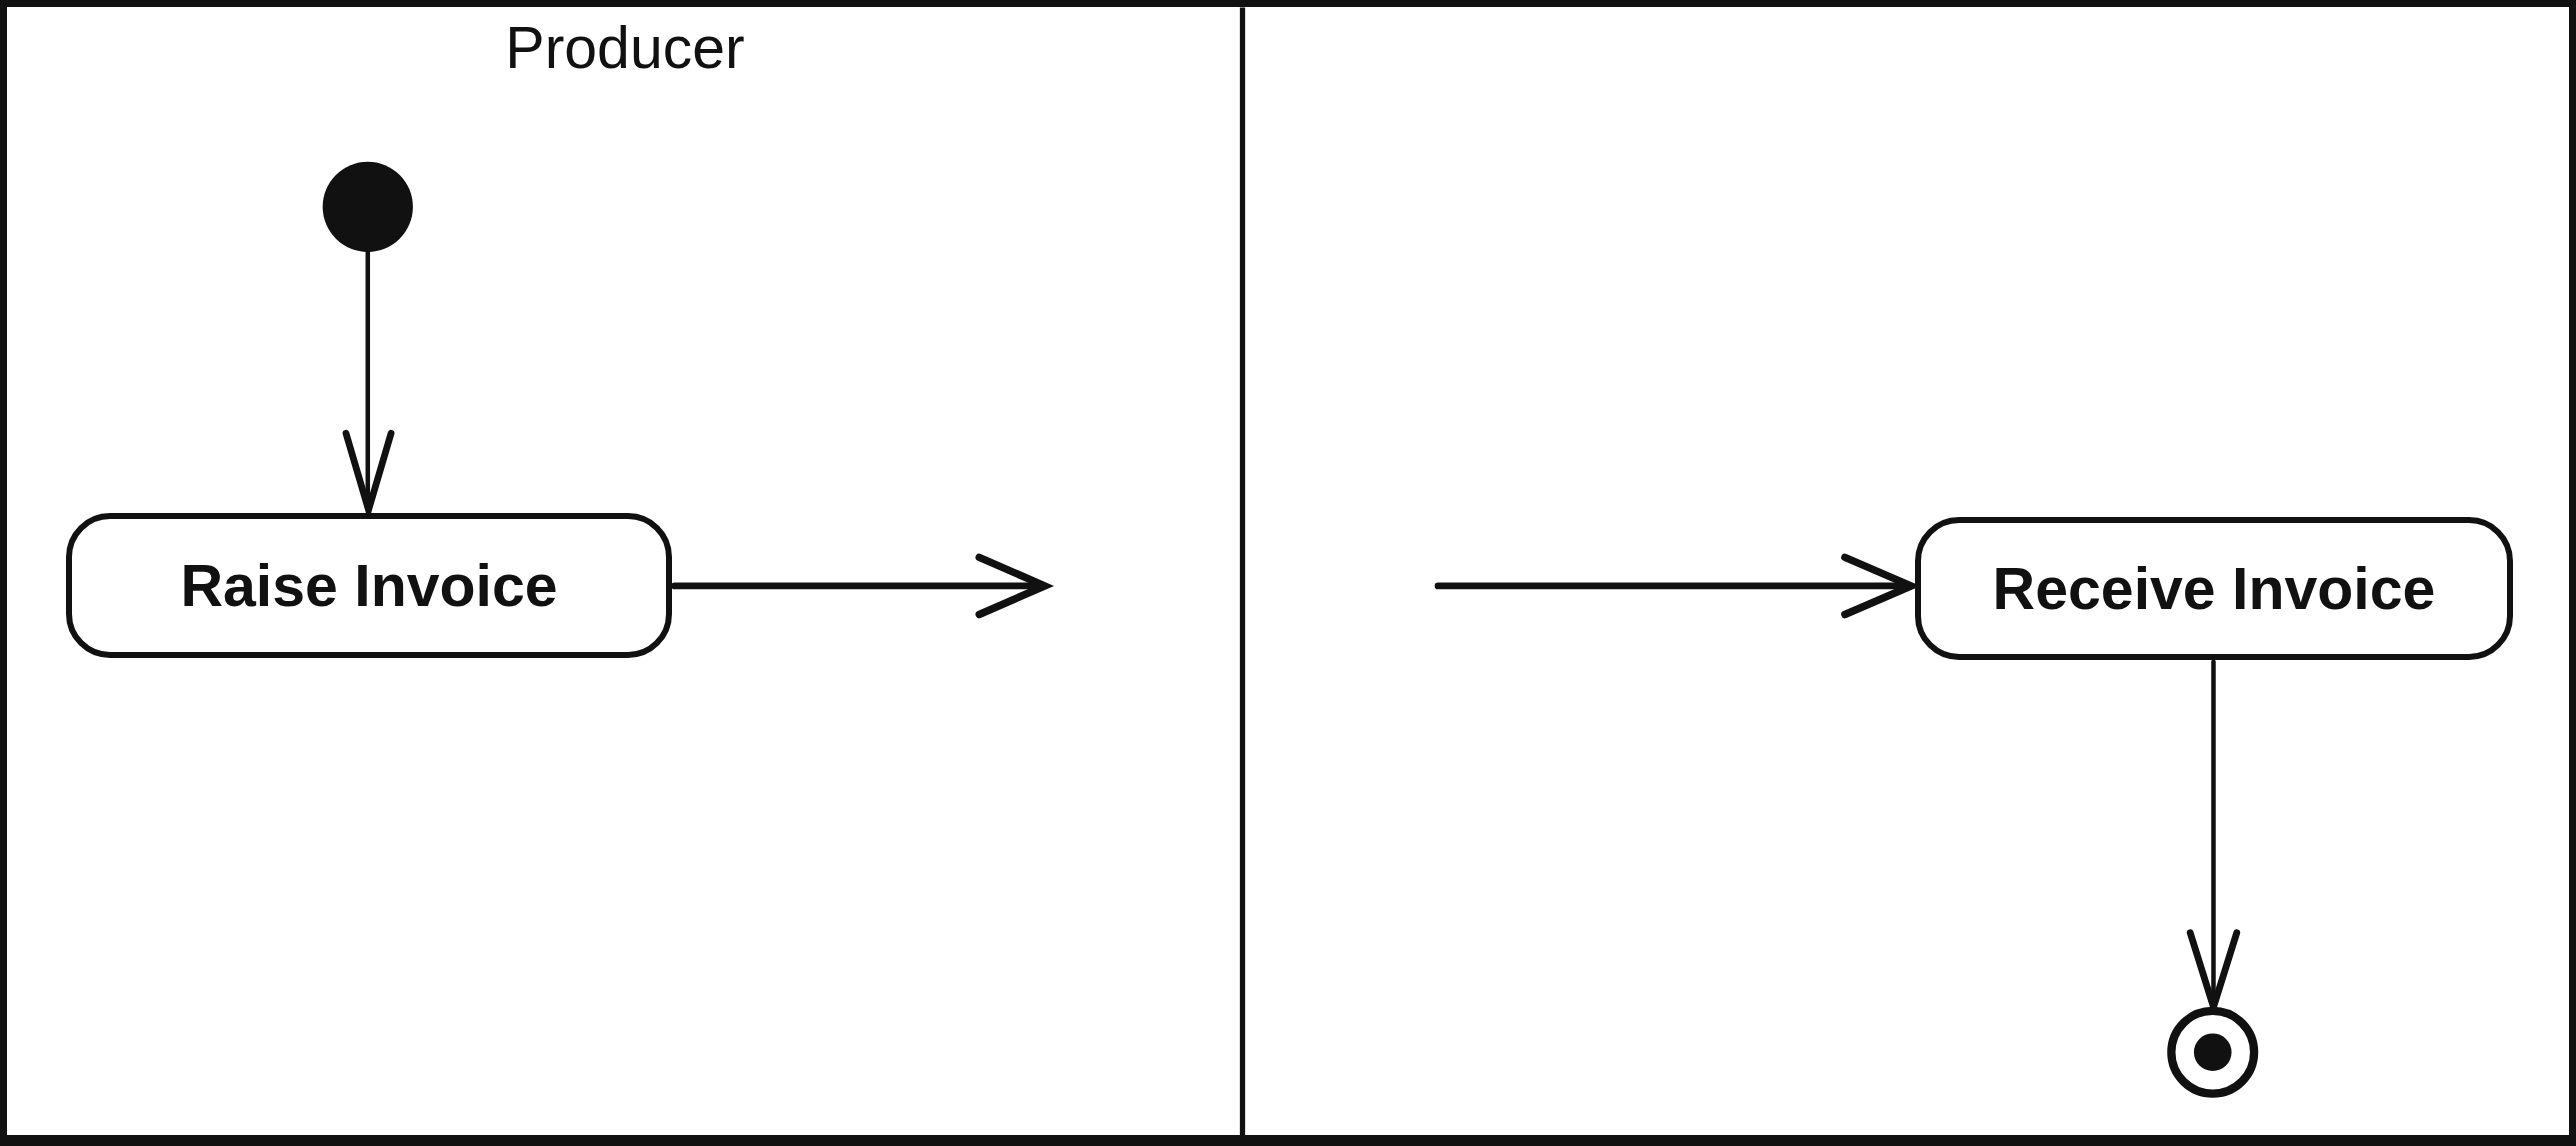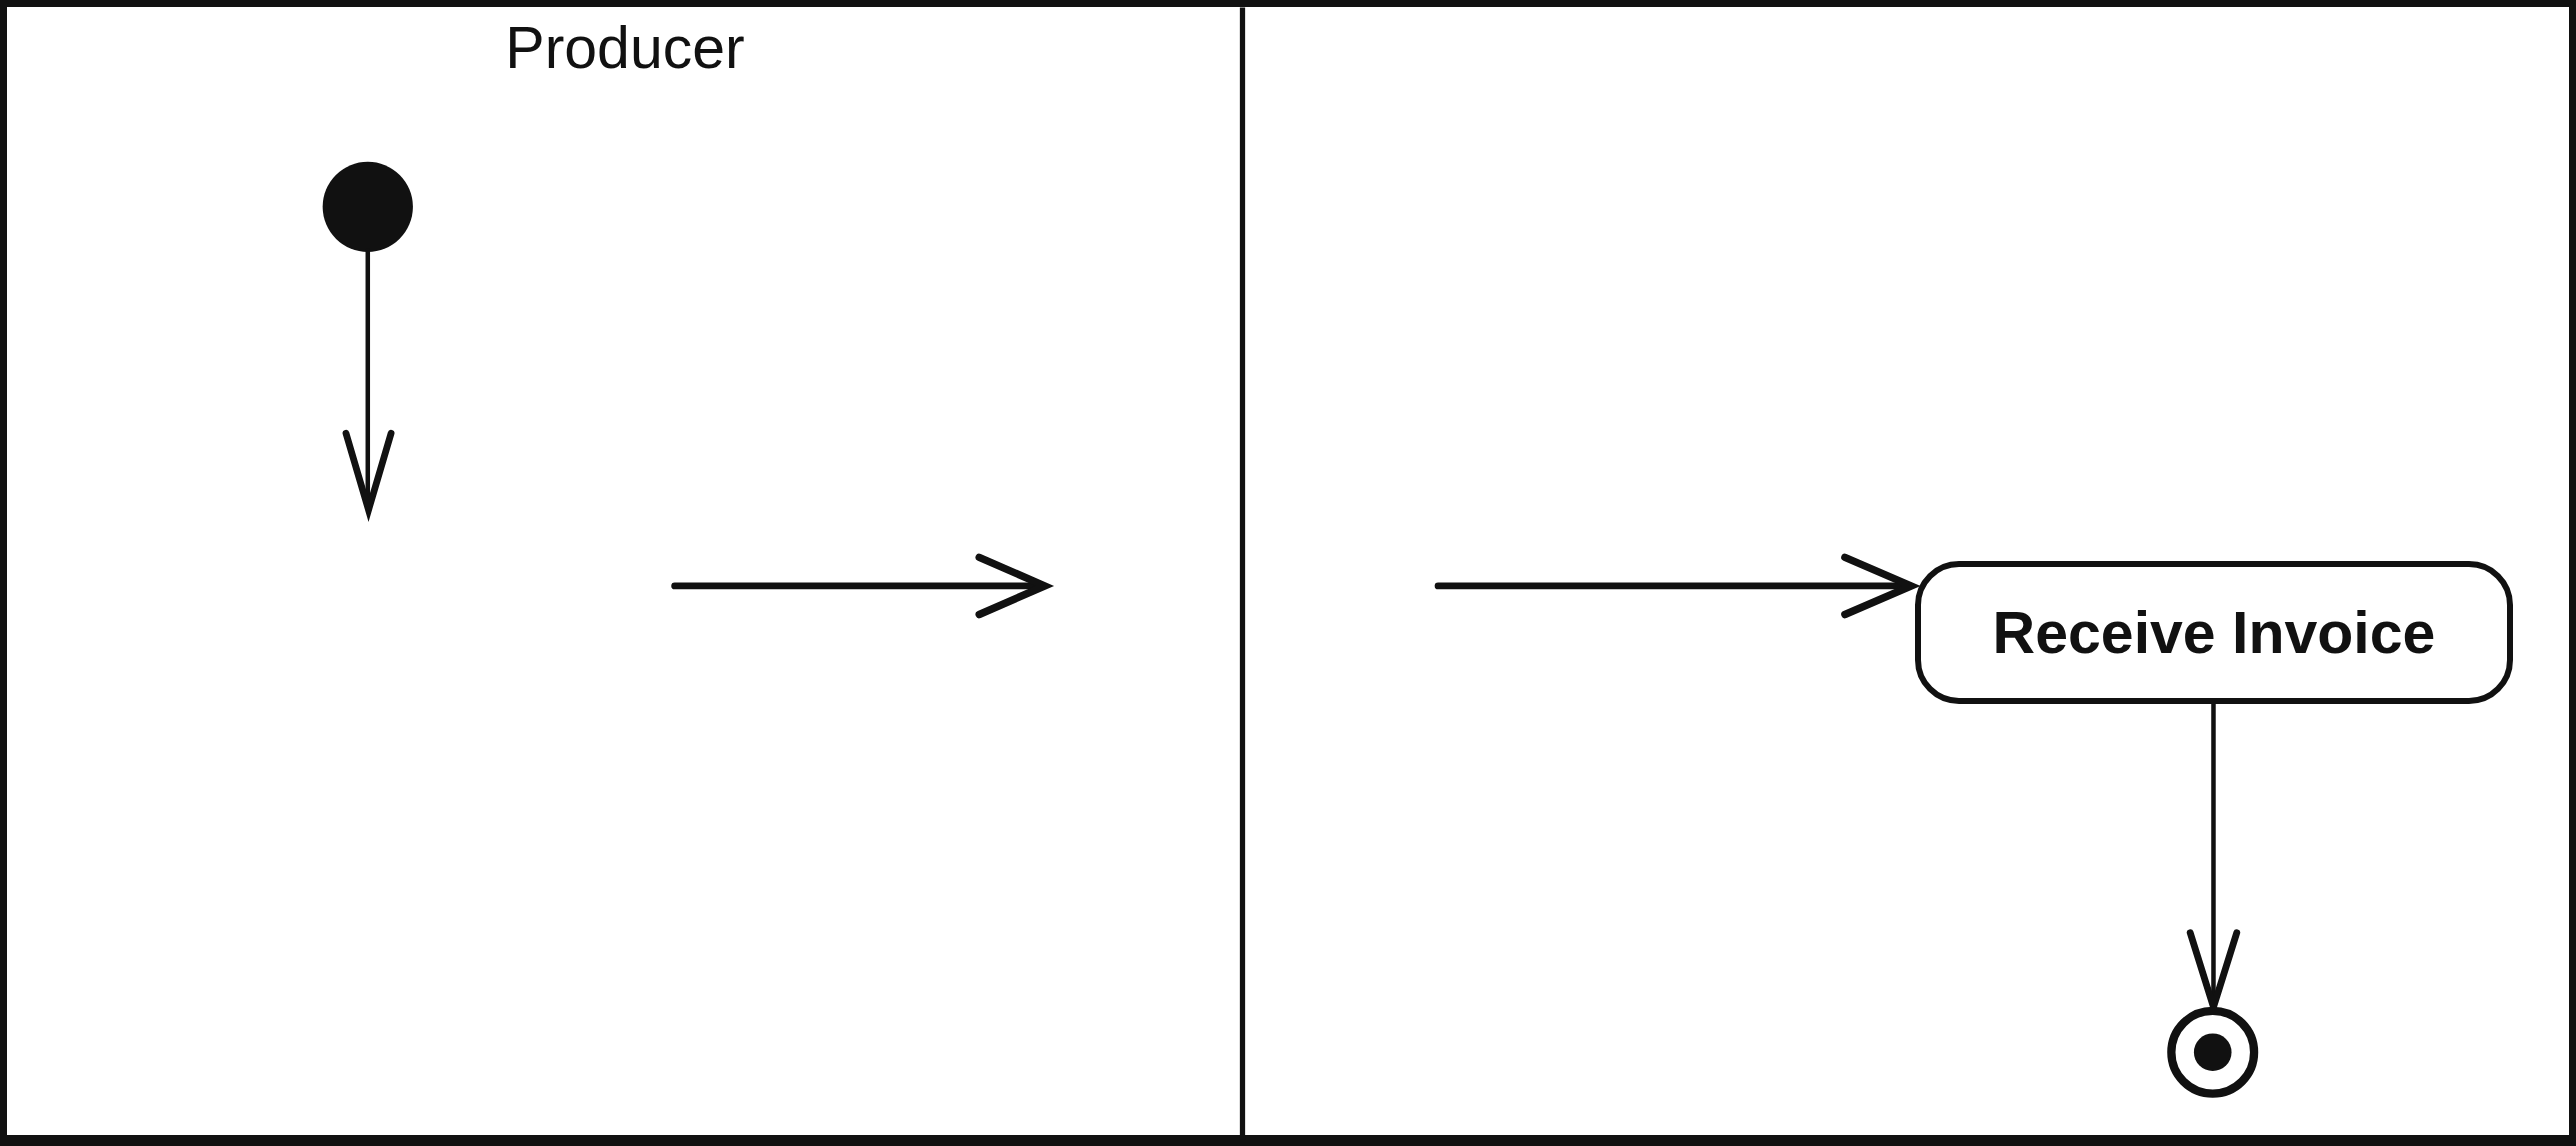--- a/index.html
+++ b/index.html
@@ -33,21 +33,21 @@
   .node{
     position:absolute;display:flex;align-items:center;justify-content:center;
     background:#fff;color:#111;box-sizing:border-box;z-index:2;
     text-align:center;
   }
   .action{
     border:6.8px solid #111;border-radius:44px;
     font-weight:bold;font-size:59px;
   }
   .action.raise{left:66px;top:513px;width:606px;height:145px;}
-  .action.receive{left:1915px;top:517px;width:598px;height:143px;margin-top:44px;}
+  .action.receive{left:1915px;top:517px;width:598px;height:143px;}
   .object-node{
     left:1048px;top:505px;width:385px;height:162px;
     border:11.3px solid #111;
     font-weight:bold;font-style:italic;font-size:59px;
   }
 </style>
 </head>
 <body>
 
 <div class="canvas">
@@ -81,20 +81,23 @@
     <g>
       <circle cx="2942" cy="1399" r="55" fill="#fff" stroke="#111" stroke-width="11"></circle>
       <circle cx="2942" cy="1399" r="25" fill="#111"></circle>
     </g>
   </svg>
 
   <div class="lane-label producer">
     <span>Producer</span>
   </div>
 
+  <div class="node action raise">
+    <span>Raise Invoice</span>
+  </div>
 
 
   <div class="node action receive">
     <span>Receive Invoice</span>
   </div>
 
   <div class="frame"></div>
 </div>
 
 

